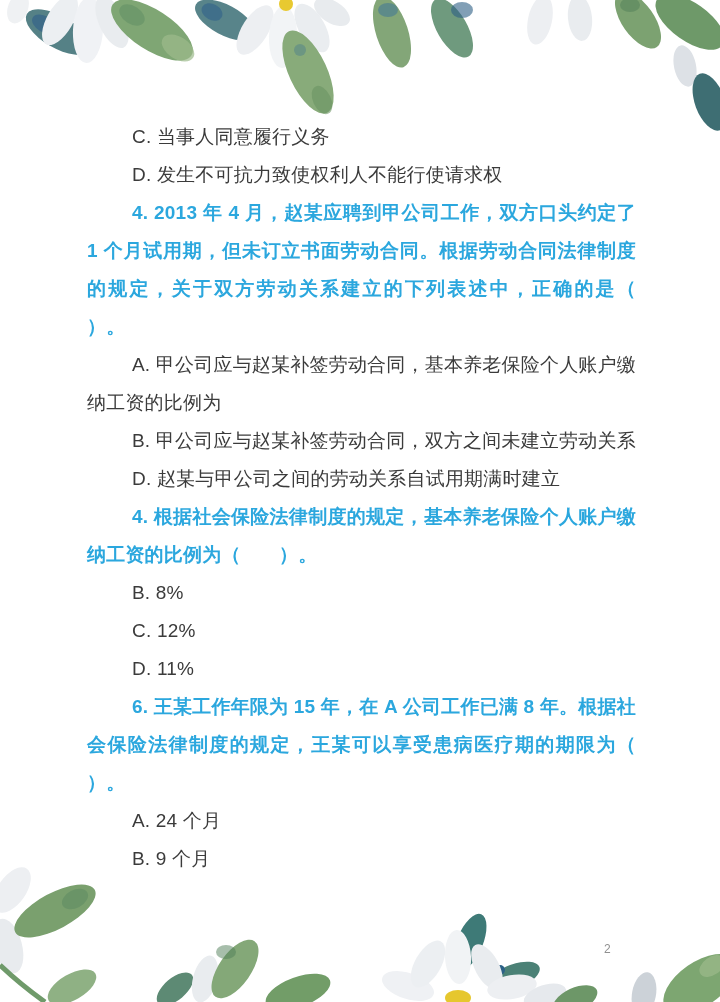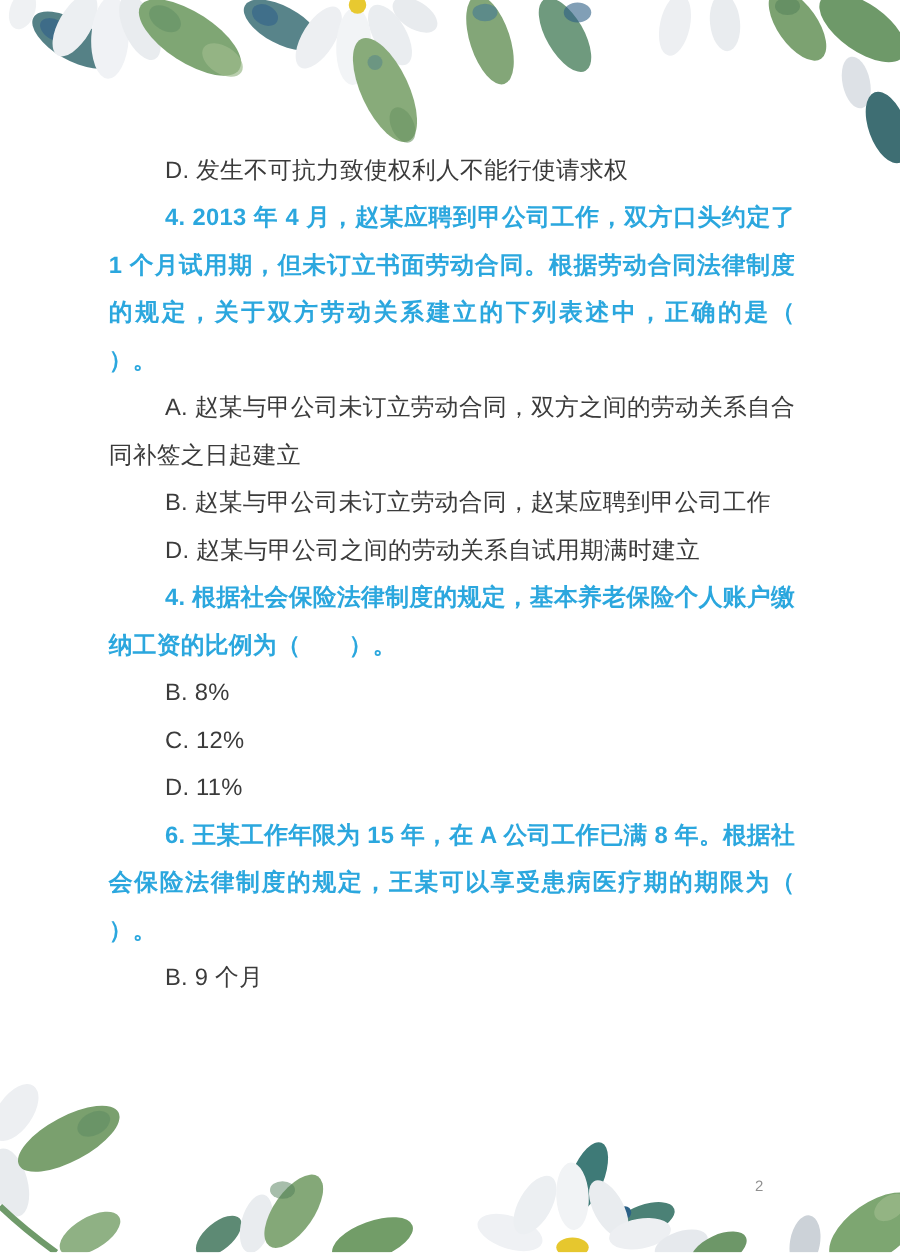--- a/index.html
+++ b/index.html
@@ -98,30 +98,32 @@
       <ellipse cx="580" cy="18" rx="12" ry="23" transform="rotate(-6 580 18)" fill="#e9ecef"></ellipse>
       <ellipse cx="638" cy="20" rx="33" ry="16" transform="rotate(55 638 20)" fill="#7ca271"></ellipse>
       <ellipse cx="630" cy="5" rx="10" ry="7" fill="#4f7d58" opacity="0.5"></ellipse>
       <ellipse cx="690" cy="22" rx="40" ry="19" transform="rotate(35 690 22)" fill="#6e9969"></ellipse>
       <ellipse cx="685" cy="66" rx="11" ry="21" transform="rotate(-12 685 66)" fill="#dde1e6"></ellipse>
       <ellipse cx="710" cy="102" rx="30" ry="15" transform="rotate(70 710 102)" fill="#3e6e73"></ellipse>
     </g>
   </svg>
 
   <div class="doc-text">
+      <p class="option">C. 当事人同意履行义务</p>
       <p class="option">D. 发生不可抗力致使权利人不能行使请求权</p>
       <p class="question">4. 2013 年 4 月，赵某应聘到甲公司工作，双方口头约定了 1 个月试用期，但未订立书面劳动合同。根据劳动合同法律制度的规定，关于双方劳动关系建立的下列表述中，正确的是（　　）。</p>
-      <p class="option">A. 赵某与甲公司未订立劳动合同，双方之间的劳动关系自合同补签之日起建立</p>
-      <p class="option">B. 赵某与甲公司未订立劳动合同，赵某应聘到甲公司工作</p>
+      <p class="option">A. 甲公司应与赵某补签劳动合同，基本养老保险个人账户缴纳工资的比例为</p>
+      <p class="option">B. 甲公司应与赵某补签劳动合同，双方之间未建立劳动关系</p>
       <p class="option">D. 赵某与甲公司之间的劳动关系自试用期满时建立</p>
       <p class="question">4. 根据社会保险法律制度的规定，基本养老保险个人账户缴纳工资的比例为（　　）。</p>
       <p class="option">B. 8%</p>
       <p class="option">C. 12%</p>
       <p class="option">D. 11%</p>
       <p class="question">6. 王某工作年限为 15 年，在 A 公司工作已满 8 年。根据社会保险法律制度的规定，王某可以享受患病医疗期的期限为（　　）。</p>
+      <p class="option">A. 24 个月</p>
       <p class="option">B. 9 个月</p>
     </div>
 
   <span class="page-number">2</span>
 
   <svg class="deco-bottom" viewBox="0 0 720 148" xmlns="http://www.w3.org/2000/svg" aria-hidden="true">
 
     <g>
       <ellipse cx="12" cy="36" rx="14" ry="26" transform="rotate(35 12 36)" fill="#edeff2"></ellipse>
       <ellipse cx="8" cy="92" rx="14" ry="28" transform="rotate(-15 8 92)" fill="#e8ebee"></ellipse>

